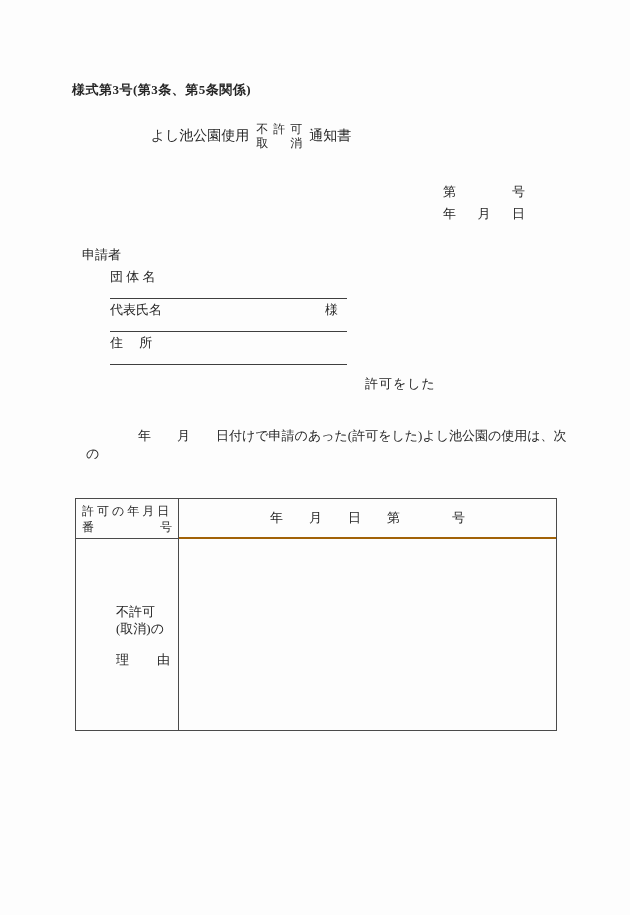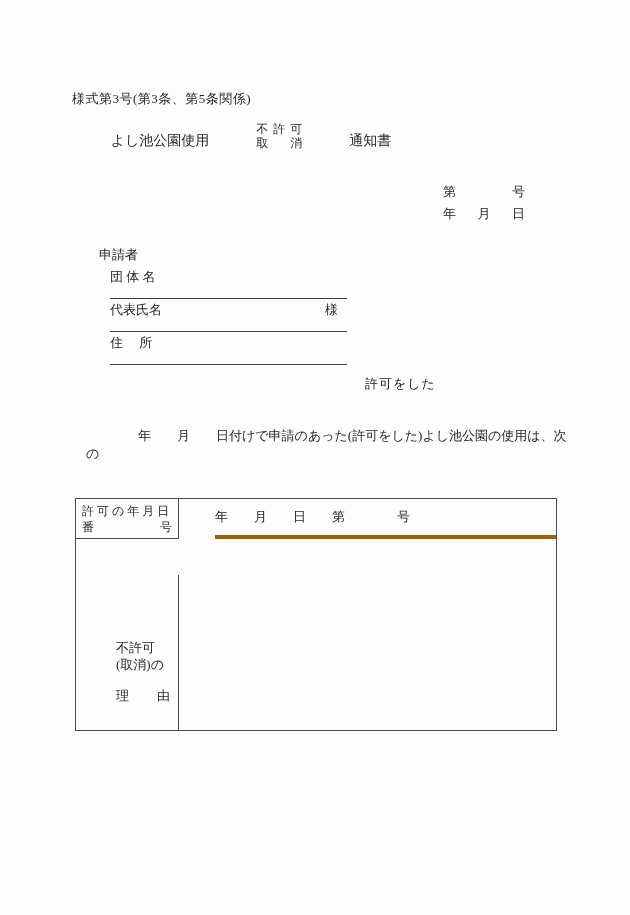--- a/index.html
+++ b/index.html
@@ -10,42 +10,41 @@
     margin: 0 auto;
     background: #fdfdfd;
     color: #262626;
     font-family: "Liberation Serif", "DejaVu Serif", serif;
     font-size: 13px;
     overflow: hidden;
   }
   .abs { position: absolute; }
 
   
-  .form-number { left: 72px; top: 90px; letter-spacing: 0.5px; }
+  .form-number { left: 72px; top: 81px; letter-spacing: 0.5px; font-weight: bold; }
 
   
   .title-row {
     left: 0; top: 122px; width: 502px;
-    display: flex; justify-content: center; align-items: flex-end;
+    display: flex; justify-content: center; align-items: center;
     font-size: 14px;
-    gap: 40px;
   }
   .title-choice {
     display: flex; flex-direction: column; justify-content: center;
     width: 46px; margin: 0 7px;
     font-size: 12px; line-height: 14px;
   }
   .title-choice .choice-line { display: flex; justify-content: space-between; }
 
   
   .doc-number { left: 443px; top: 181px; width: 82px; line-height: 22px; }
   .doc-number .row { display: flex; justify-content: space-between; }
 
   
-  .applicant-heading { left: 99px; top: 246px; }
+  .applicant-heading { left: 82px; top: 246px; }
   .applicant-fields { left: 110px; top: 266px; width: 237px; }
   .field-row {
     height: 20px;
     border-bottom: 1px solid #3f3f3f;
     display: flex; justify-content: space-between; align-items: flex-end;
     padding-bottom: 12px;
   }
   .field-suffix { margin-right: 9px; }
 
   
@@ -55,33 +54,32 @@
   .body-text { left: 86px; top: 427px; width: 486px; line-height: 18px; }
 
   
   .notice-table {
     left: 75px; top: 498px; width: 480px; height: 231px;
     border: 1px solid #4a4a4a;
     display: grid;
     grid-template-columns: 103px 1fr;
     grid-template-rows: 40px 1fr;
     box-sizing: content-box;
-    gap: 36px;
   }
   .cell { box-sizing: border-box; }
   .cell-header-left {
     border-right: 1px solid #4a4a4a;
     border-bottom: 1px solid #4a4a4a;
     padding: 4px 6px 0 6px;
     font-size: 12px; line-height: 16px;
   }
   .cell-header-left .spread { display: flex; justify-content: space-between; }
   .cell-header-right {
-    border-bottom: 4px solid #a16207;
-    display: flex; align-items: center; 
+    border-bottom: 2px solid #a16207;
+    display: flex; align-items: center; justify-content: center;
   }
   .cell-body-left {
     border-right: 1px solid #4a4a4a;
     padding: 64px 8px 0 8px;
     line-height: 17px;
     margin-left: 32px;
   }
   .cell-body-left .spread { display: flex; justify-content: space-between; margin-top: 14px; }
 </style>
 </head>

